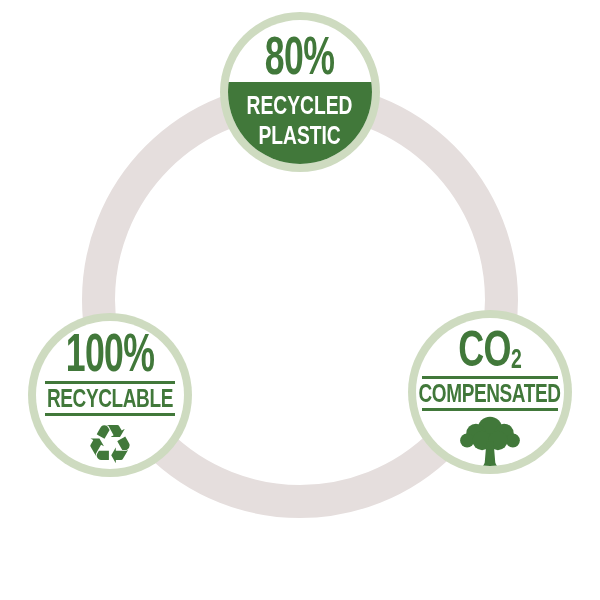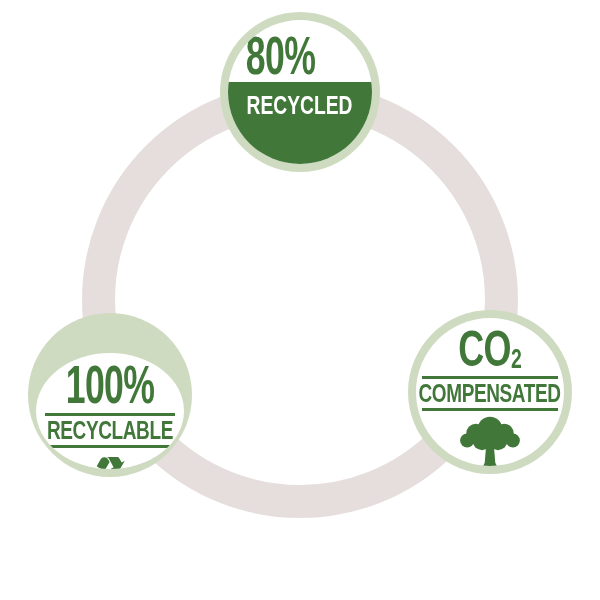--- a/index.html
+++ b/index.html
@@ -31,27 +31,27 @@
   }
   .cond{
     display:inline-block;white-space:nowrap;font-weight:bold;
     color:var(--green,#41783A);line-height:1;
   }
   .value{font-size:54px;letter-spacing:-1px;transform:scaleX(0.66);}
   .label{font-size:25px;letter-spacing:-0.5px;transform:scaleX(0.76);}
   .rule{height:3px;background:var(--green,#41783A);flex:none;}
   
   .green-fill{position:absolute;left:0;top:43%;width:100%;height:57%;background:var(--green,#41783A);}
-  .value-area{height:43%;display:flex;align-items:flex-end;justify-content:flex-start;position:relative;z-index:1;width:100%;}
+  .value-area{height:43%;display:flex;align-items:flex-end;justify-content:center;position:relative;z-index:1;width:100%;}
   .toplabel{position:relative;z-index:1;}
   .toplabel .cond{color:#fff;font-size:26px;transform:scaleX(0.74);}
   .toplabel-1{margin-top:10px;text-decoration:underline;}
   .toplabel-2{margin-top:4px;}
   
-  .inner-left{padding-top:4px;margin-top:32px;}
+  .inner-left{padding-top:4px;}
   .rule-left{width:130px;margin:2px 0;}
   .icon-recycle{
     font-family:"DejaVu Sans",sans-serif;font-size:54px;line-height:1;
     color:var(--green,#41783A);margin-top:0px;
   }
   
   .inner-right{padding-top:6px;}
   .value-co2{font-size:50px;transform:scaleX(0.72);}
   .sub{font-size:27px;position:relative;top:2px;letter-spacing:0;}
   .rule-right{width:136px;margin:2px 0;}
@@ -65,20 +65,23 @@
   <div class="big-ring"></div>
 
   <div class="badge badge-top">
     <div class="inner">
       <div class="green-fill"></div>
       <div class="value-area">
         <span class="cond value">80%</span>
       </div>
       <div class="toplabel toplabel-1">
         <span class="cond">RECYCLED</span>
+      </div>
+      <div class="toplabel toplabel-2">
+        <span class="cond">PLASTIC</span>
       </div>
     </div>
   </div>
 
   <div class="badge badge-left">
     <div class="inner inner-left">
       <span class="cond value">100%</span>
       <div class="rule rule-left"></div>
       <span class="cond label">RECYCLABLE</span>
       <div class="rule rule-left"></div>

